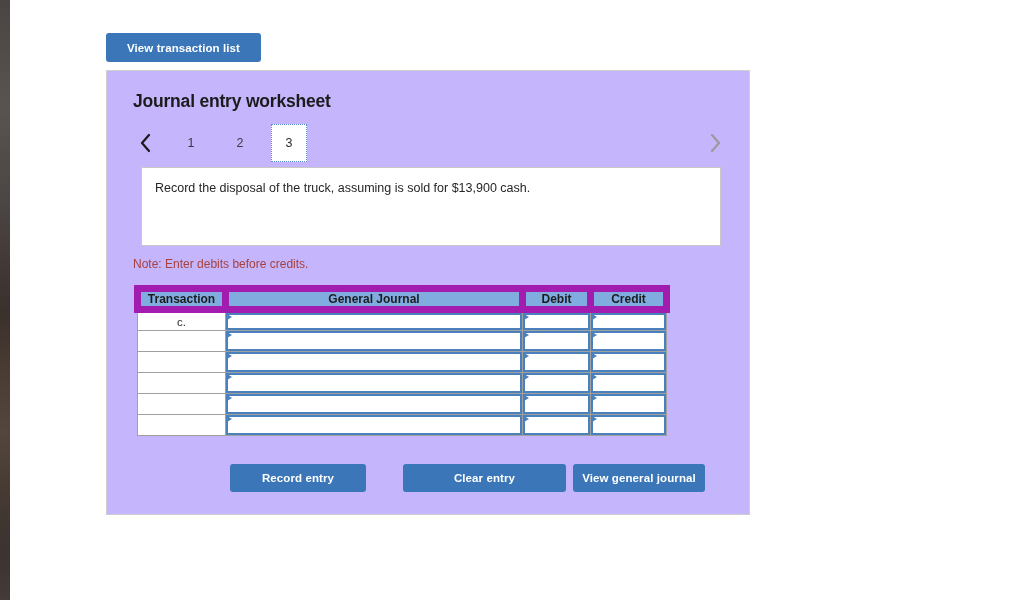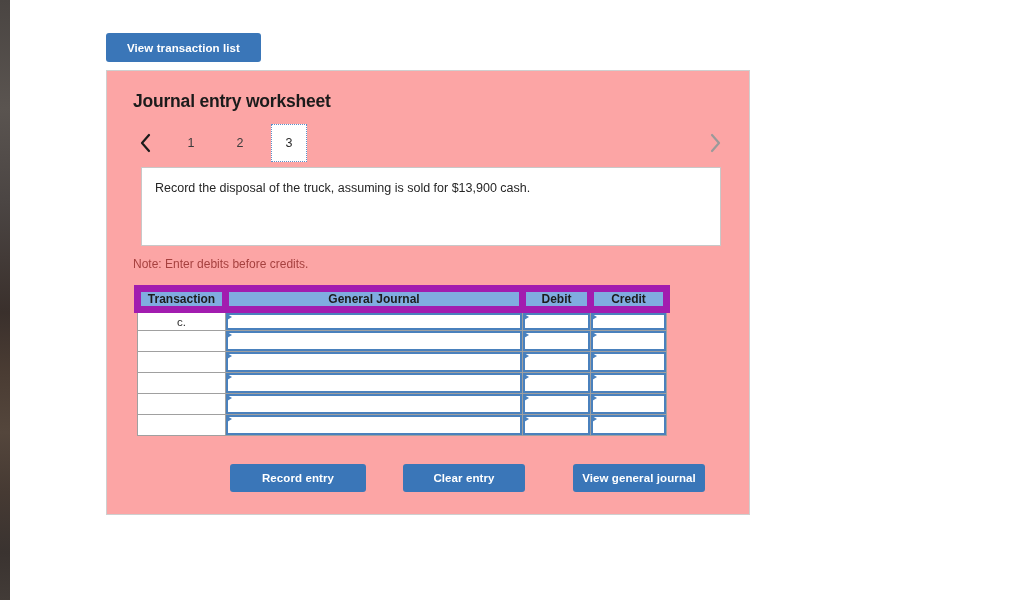--- a/index.html
+++ b/index.html
@@ -56,21 +56,21 @@
     position: absolute;
     left: 96px; top: 33px;
     width: 155px; height: 29px; text-align: right;
   }
 
   
   .card {
     position: absolute;
     left: 96px; top: 70px;
     width: 644px; height: 445px;
-    background: #fca5a5;
+    background: #c4b5fd;
     border: 1px solid #cfcfcf;
     box-sizing: border-box;
   }
   .card-title {
     position: absolute;
     left: 26px; top: 20px;
     font-size: 17.5px;
     font-weight: bold;
     color: #1b1b1b;
     letter-spacing: -.2px;
@@ -206,21 +206,21 @@
 
   
   .btn-record {
     position: absolute;
     left: 123px; top: 393px;
     width: 136px; height: 28px;
   }
   .btn-clear {
     position: absolute;
     left: 296px; top: 393px;
-    width: 122px; height: 28px;
+    width: 163px; height: 28px;
   }
   .btn-viewgj {
     position: absolute;
     left: 466px; top: 393px;
     width: 132px; height: 28px;
   }
 </style>
 </head>
 <body>
 

